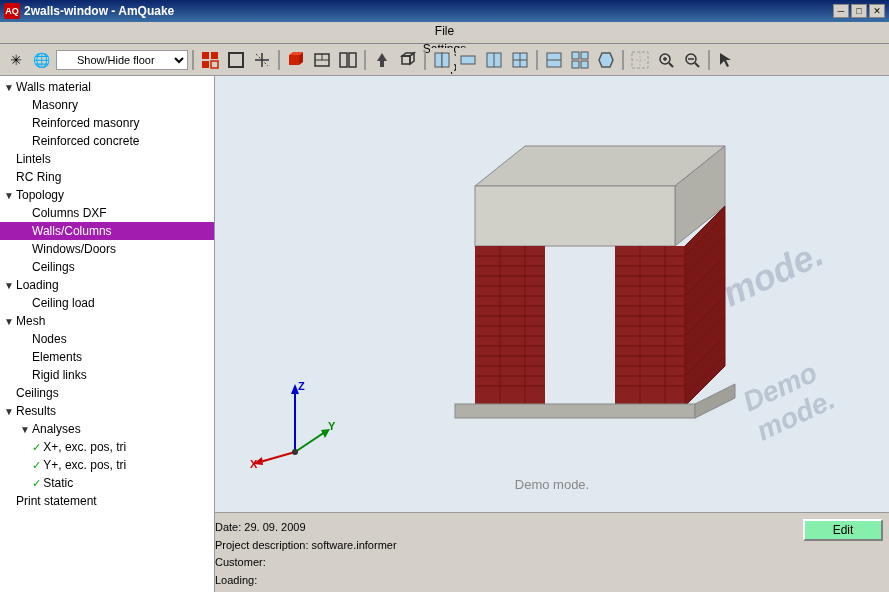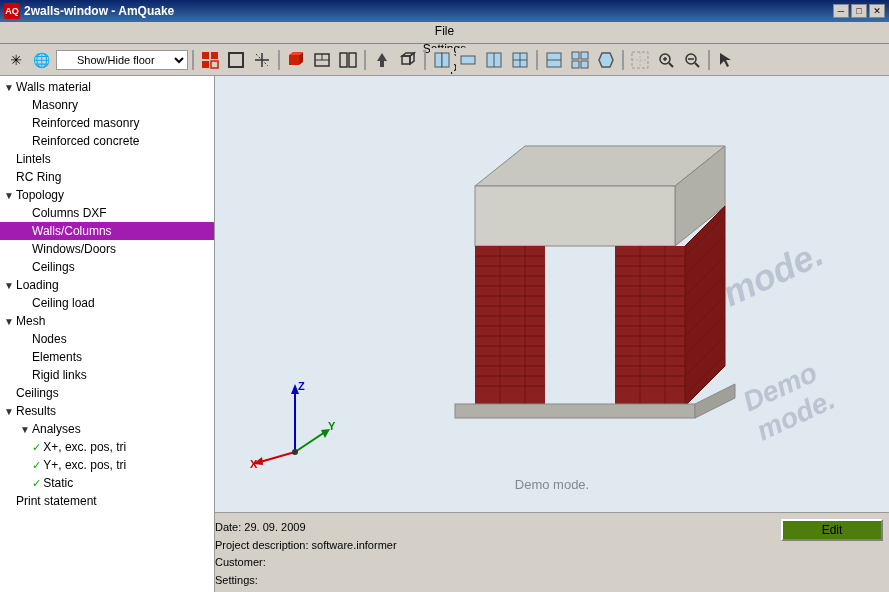--- a/index.html
+++ b/index.html
@@ -169,23 +169,23 @@
     }
     .info-right {
       width: 100px;
       padding: 6px;
       display: flex;
       flex-direction: column;
       align-items: flex-end;
       justify-content: flex-start;
     }
     .edit-btn {
-      width: 102px;
+      width: 80px;
       height: 22px;
-      background: #4d7c0f;
+      background: #86efac;
       border: 2px solid;
       border-color: #ffffff #808080 #808080 #ffffff;
       cursor: pointer;
       font-size: 12px;
       display: flex;
       align-items: center;
       justify-content: center;
       text-align: right;
     }
   </style>
@@ -551,21 +551,21 @@
       </svg>
 
       <div class="demo-label">Demo mode.</div>
     </div>
 
     <div class="info-panel">
       <div class="info-text">
         <div>Date: 29. 09. 2009</div>
         <div>Project description: software.informer</div>
         <div>Customer:</div>
-        <div>Settings:</div>
+        <div>Loading:</div>
         <div>Company:</div>
       </div>
       <div class="info-right">
         <button class="edit-btn">Edit</button>
       </div>
     </div>
   </div>
 
 </div>
 

